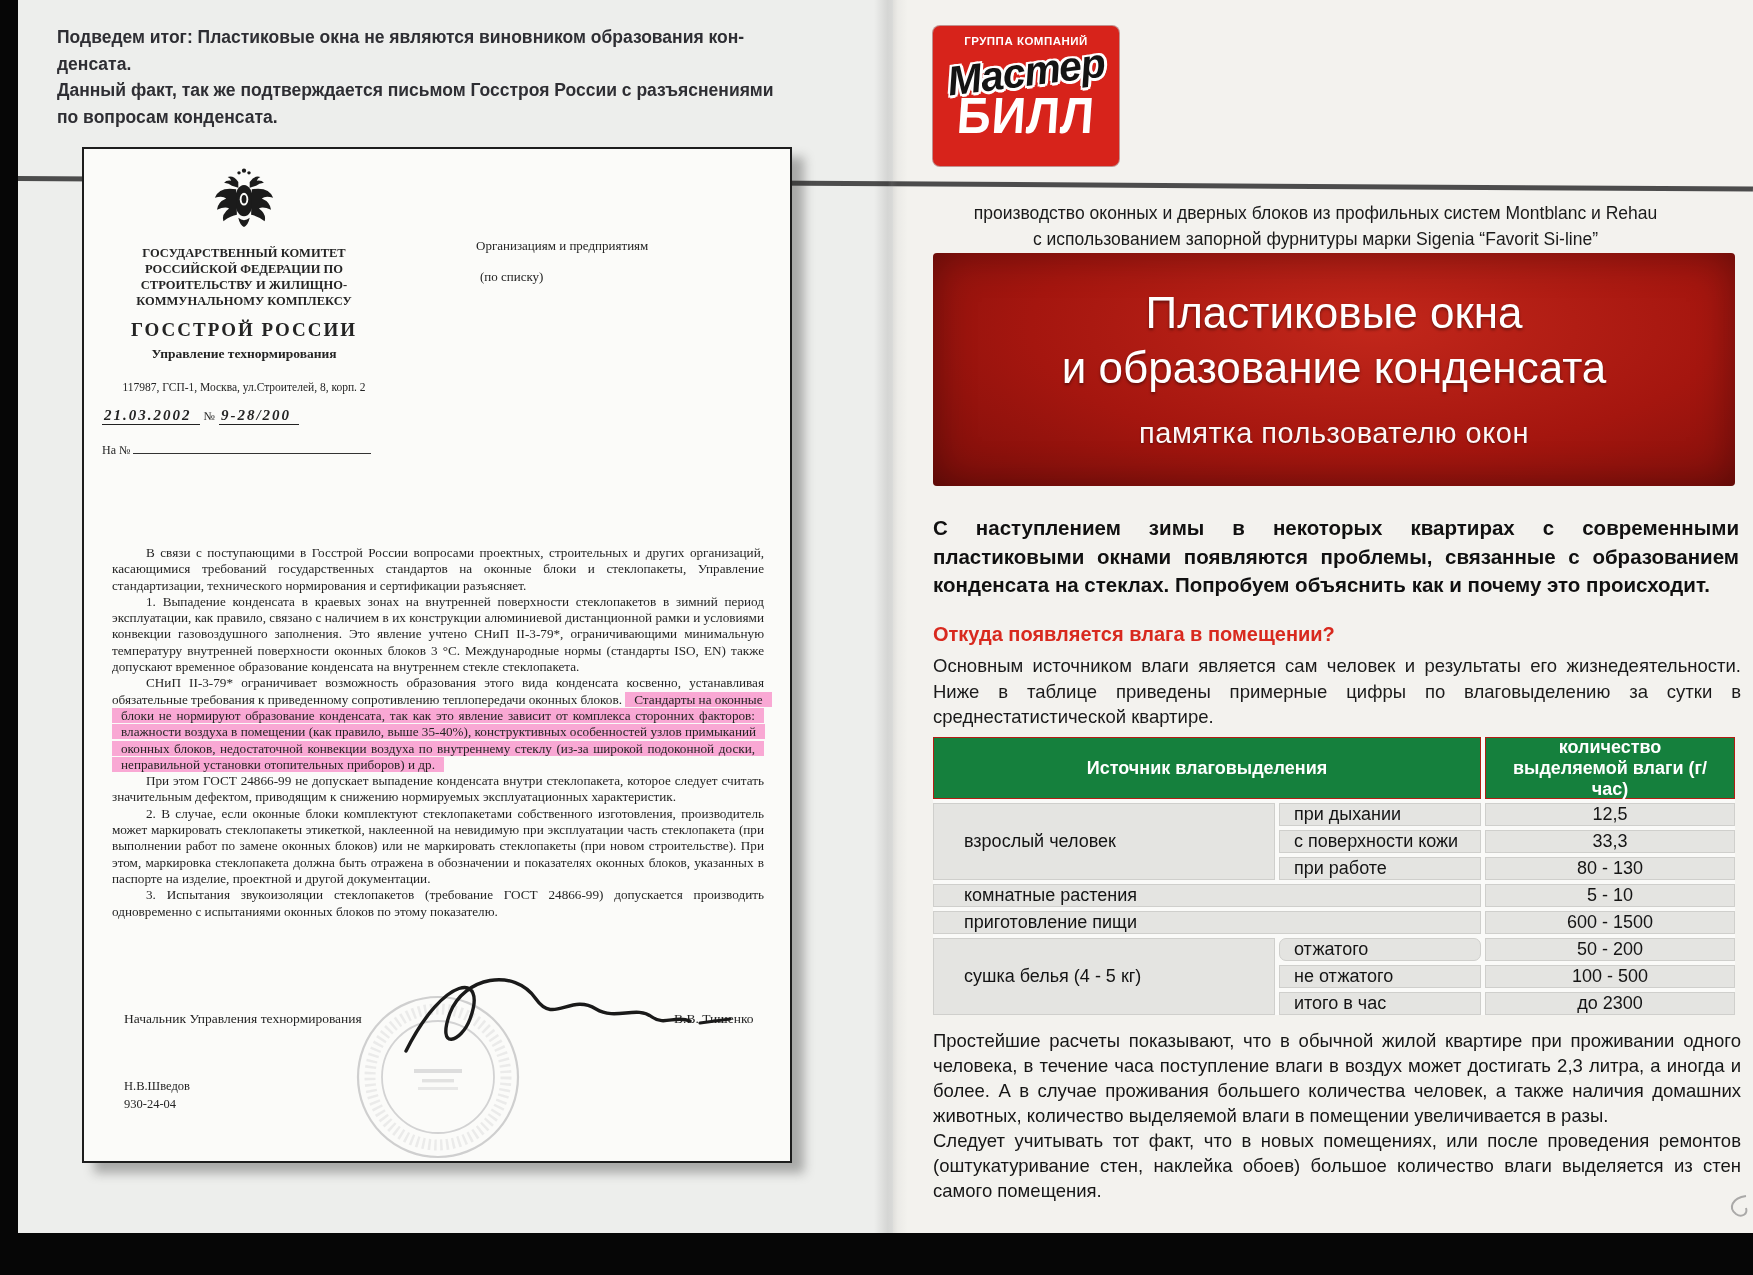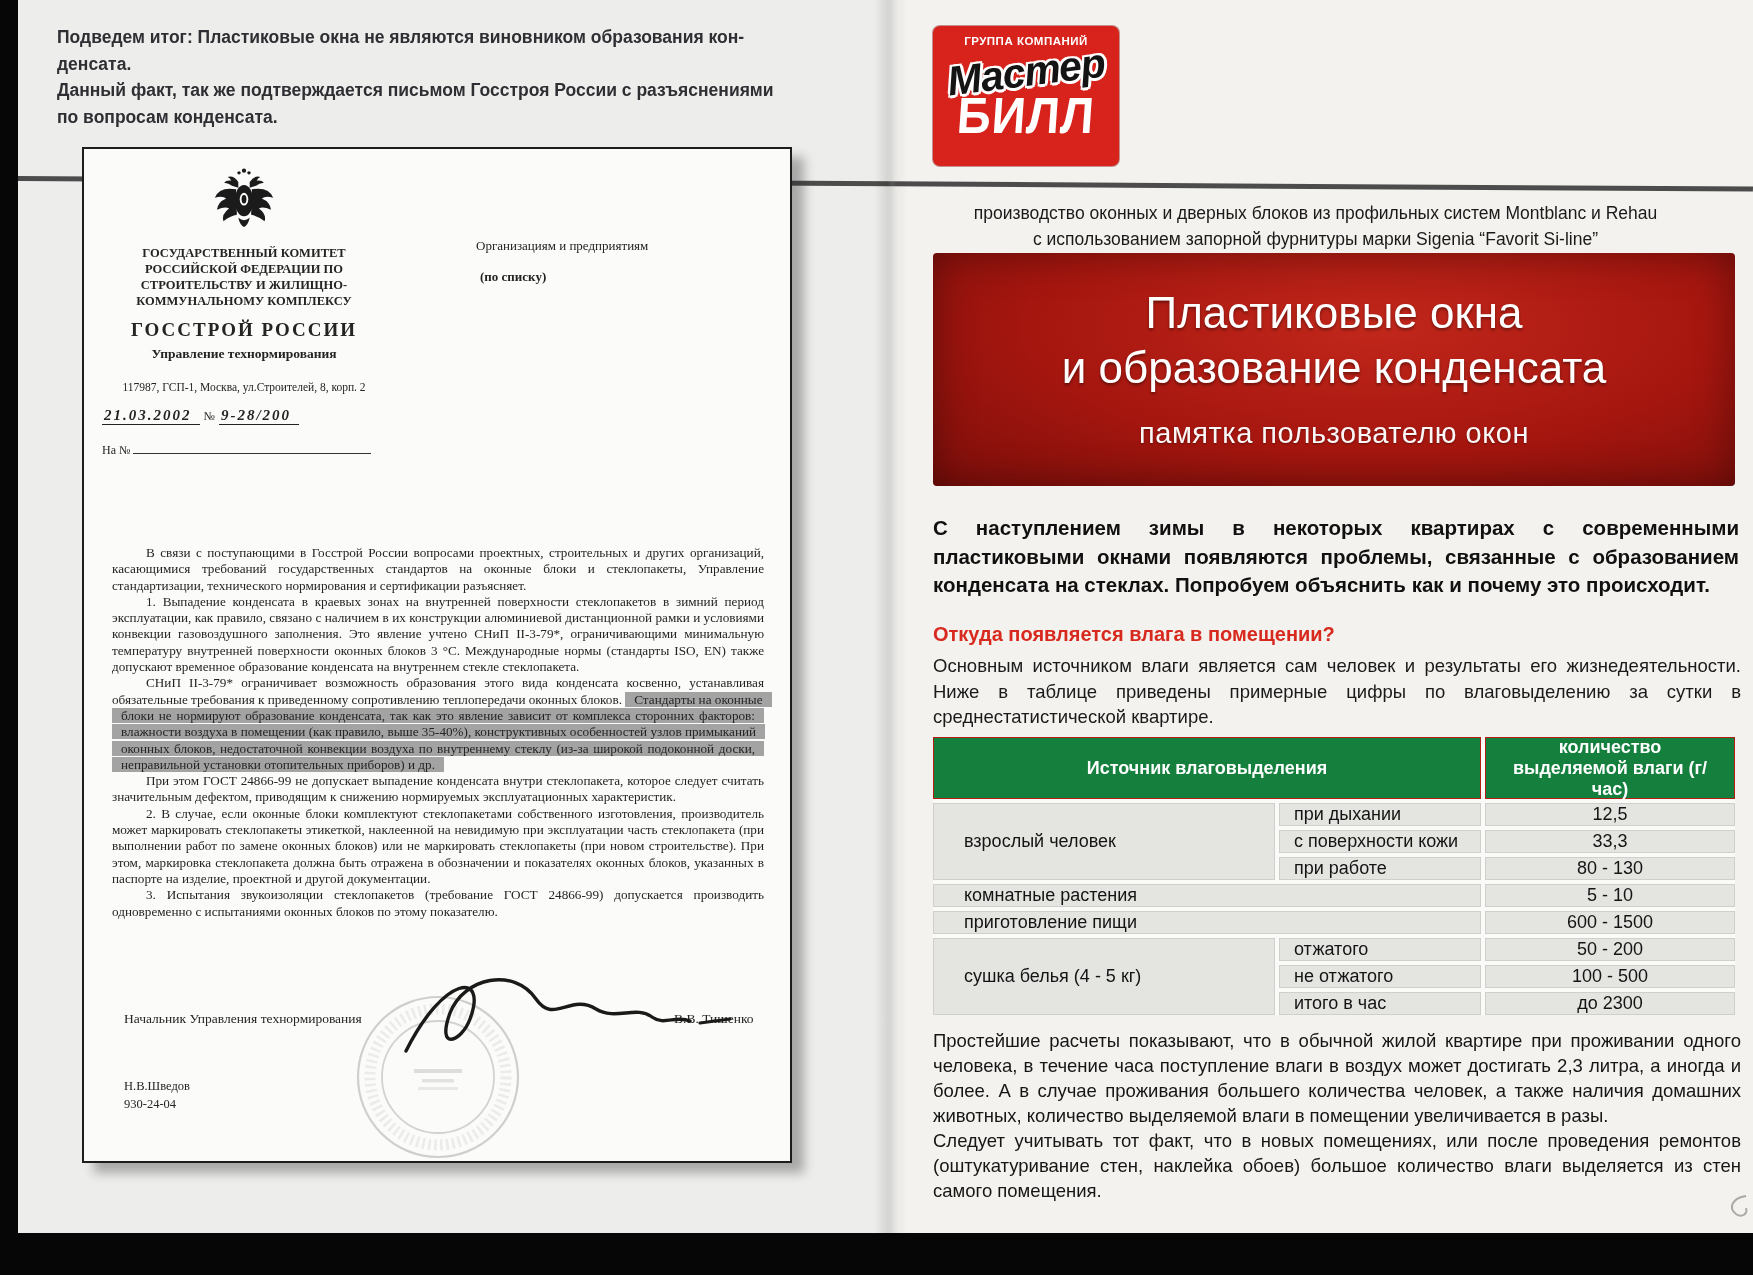--- a/index.html
+++ b/index.html
@@ -35,26 +35,26 @@
   .letter-org-name { left:10px; top:170px; width:300px; text-align:center; font-weight:bold;
     font-size:19px; letter-spacing:2px; }
   .letter-department { left:10px; top:197px; width:300px; text-align:center; font-weight:bold; font-size:13.5px; }
   .letter-address { left:0; top:232px; width:320px; text-align:center; font-size:11.5px; }
   .letter-dateline { left:18px; top:258px; width:300px; font-size:15px; }
   .hand { font-style:italic; font-weight:bold; letter-spacing:2px; border-bottom:1.5px solid #222; padding:0 8px 1px 2px; }
   .num-sign { font-size:12px; padding:0 4px; }
   .letter-refline { left:18px; top:293px; font-size:12px; }
   .ref-underline { display:inline-block; width:238px; border-bottom:1.5px solid #333; height:12px; }
   .letter-addressee { left:392px; top:88px; width:240px; font-size:13px; line-height:17px; }
-  .letter-addressee .l2 { margin:14px 0 0 4px;font-weight:bold; }
+  .letter-addressee .l2 { margin:14px 0 0 4px; }
 
   .letter-body { left:28px; top:396px; width:652px; font-size:13.2px; line-height:16.3px;
     text-align:justify; }
   .letter-body p { text-indent:34px; }
-  .hl { background:#a3a3a3; padding:0 9px; box-decoration-break:clone; -webkit-box-decoration-break:clone; }
+  .hl { background:#f9a8d4; padding:0 9px; box-decoration-break:clone; -webkit-box-decoration-break:clone; }
 
   .sig-row { left:30px; top:862px; width:650px; font-size:13.5px; }
   .sig-title { position:absolute; left:10px; top:0; }
   .sig-name  { position:absolute; left:560px; top:0; white-space:nowrap; }
   .executor  { left:40px; top:928px; font-size:12.5px; line-height:18px; }
   .stamp     { left:268px; top:842px; width:172px; height:172px; opacity:0.75; }
   .signature-scribble { left:300px; top:816px; width:360px; height:120px; }
 
   
   .company-logo { left:40px; top:26px; width:186px; height:140px; background:#d7231b;
@@ -104,21 +104,21 @@
   .hdr-amount { grid-column:3; grid-row:1; }
   .c-adult   { grid-column:1; grid-row:2 / 5; }
   .c-plants  { grid-column:1 / 3; grid-row:5; }
   .c-cook    { grid-column:1 / 3; grid-row:6; }
   .c-laundry { grid-column:1; grid-row:7 / 10; }
   .r2c { grid-column:2; grid-row:2; } .r2v { grid-column:3; grid-row:2; }
   .r3c { grid-column:2; grid-row:3; } .r3v { grid-column:3; grid-row:3; }
   .r4c { grid-column:2; grid-row:4; } .r4v { grid-column:3; grid-row:4; }
   .r5v { grid-column:3; grid-row:5; }
   .r6v { grid-column:3; grid-row:6; }
-  .r7c { grid-column:2; grid-row:7; } .r7v { grid-column:3; grid-row:7; }
+  .r7c { grid-column:2; grid-row:7;border-radius:7px; } .r7v { grid-column:3; grid-row:7; }
   .r8c { grid-column:2; grid-row:8; } .r8v { grid-column:3; grid-row:8; }
   .r9c { grid-column:2; grid-row:9; } .r9v { grid-column:3; grid-row:9; }
 
   .closing { left:40px; top:1028px; width:808px; font-size:18.5px; line-height:25px;
     text-align:justify; color:#161616; }
   .closing p + p { margin-top:0; }
 
   .scan-artifact { left:1722px; top:1192px; width:28px; height:30px; z-index:7; opacity:0.55; }
 </style>
 </head>

